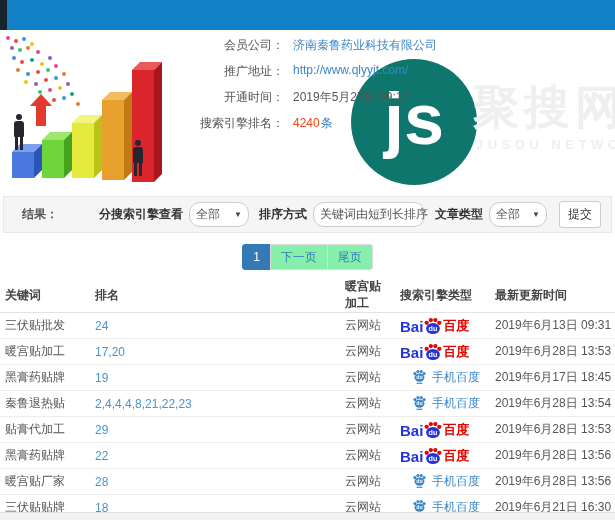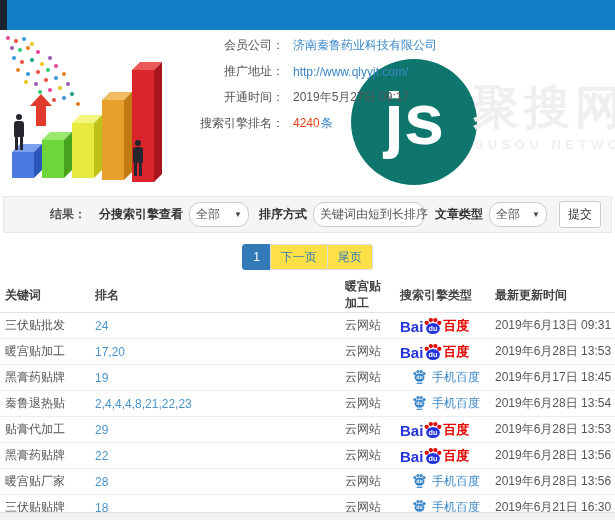--- a/index.html
+++ b/index.html
@@ -56,50 +56,50 @@
       12px 12px #2ecc71, 20px 10px #e67e22, 30px 14px #e84393, 6px 20px #3498db,
       14px 24px #e74c3c, 24px 22px #16a085, 34px 26px #f1c40f, 42px 20px #9b59b6,
       10px 32px #e67e22, 20px 36px #3498db, 30px 34px #e74c3c, 40px 32px #2ecc71,
       48px 28px #e84393, 18px 44px #f1c40f, 28px 46px #9b59b6, 38px 42px #e74c3c,
       48px 40px #3498db, 56px 36px #e67e22, 32px 54px #2ecc71, 42px 52px #e84393,
       52px 50px #f1c40f, 60px 46px #9b59b6, 46px 62px #e74c3c, 56px 60px #3498db,
       64px 56px #16a085, 70px 66px #e67e22; }
 
   
   .info-lines { position:absolute; left:186px; top:7px; z-index:2; }
-  .info-row { display:flex; align-items:center; height:17px; margin-bottom:9px; }
+  .info-row { display:flex; height:17px; margin-bottom:9px; }
   .info-label { width:98px; text-align:right; color:#555; }
   .info-value { margin-left:9px; color:#555; }
   .link { color:var(--link-blue,#3a87c8); cursor:pointer; }
   .hl-num { color:var(--rank-count-red,#f04318); }
   .hl-unit { color:var(--link-blue,#3a87c8); margin-left:1px; }
 
   
   .filter-bar { position:absolute; top:196px; left:3px; width:609px; height:37px;
     background:var(--filter-bar-bg,#f5f5f5); border:1px solid #e8e8e8;
-    display:flex; align-items:center;padding-left:28px; }
+    display:flex; align-items:center; }
   .result-label { margin-left:18px; font-weight:bold; color:#555; }
   .filter-spacer { flex:1; }
   .filter-label { font-weight:bold; color:#333; margin:0 6px 0 10px; white-space:nowrap; }
   .select { height:25px; background:#fff; border:1px solid #ccc; border-radius:11px;
     color:#555; display:flex; align-items:center; justify-content:space-between;
     padding:0 6px; cursor:pointer; white-space:nowrap; }
   .select .caret { font-size:8px; color:#444; margin-left:6px; }
   .sel-engine { width:60px; }
   .sel-sort { width:112px;gap:23px; }
   .sel-article { width:58px; }
   .submit-btn { width:42px; height:27px; background:#fff; border:1px solid #ccc;
     border-radius:3px; font-size:12px; color:#333; margin:0 10px 0 12px; cursor:pointer;
     font-family:inherit; }
 
   
   .pagination { position:absolute; top:244px; left:0; width:615px; height:26px;
     display:flex; justify-content:center; }
   .page-item { min-width:28px; height:26px; line-height:24px; border:1px solid #ddd;
-    background:#fde047; color:var(--pagination-active,#337ab7); text-align:center;
+    background:#86efac; color:var(--pagination-active,#337ab7); text-align:center;
     padding:0 10px; margin-left:-1px; cursor:pointer; display:block; }
   .page-item.active { background:var(--pagination-active,#337ab7);
     border-color:var(--pagination-active,#337ab7); color:#fff; }
   .page-item:first-child { border-radius:3px 0 0 3px; margin-left:0; }
   .page-item:last-child { border-radius:0 3px 3px 0; }
 
   
   .results-table { position:absolute; top:278px; left:0; width:615px;
     border-collapse:collapse; table-layout:fixed; font-size:12px; }
   .results-table th { height:25px; text-align:left; font-weight:bold; color:#444;

